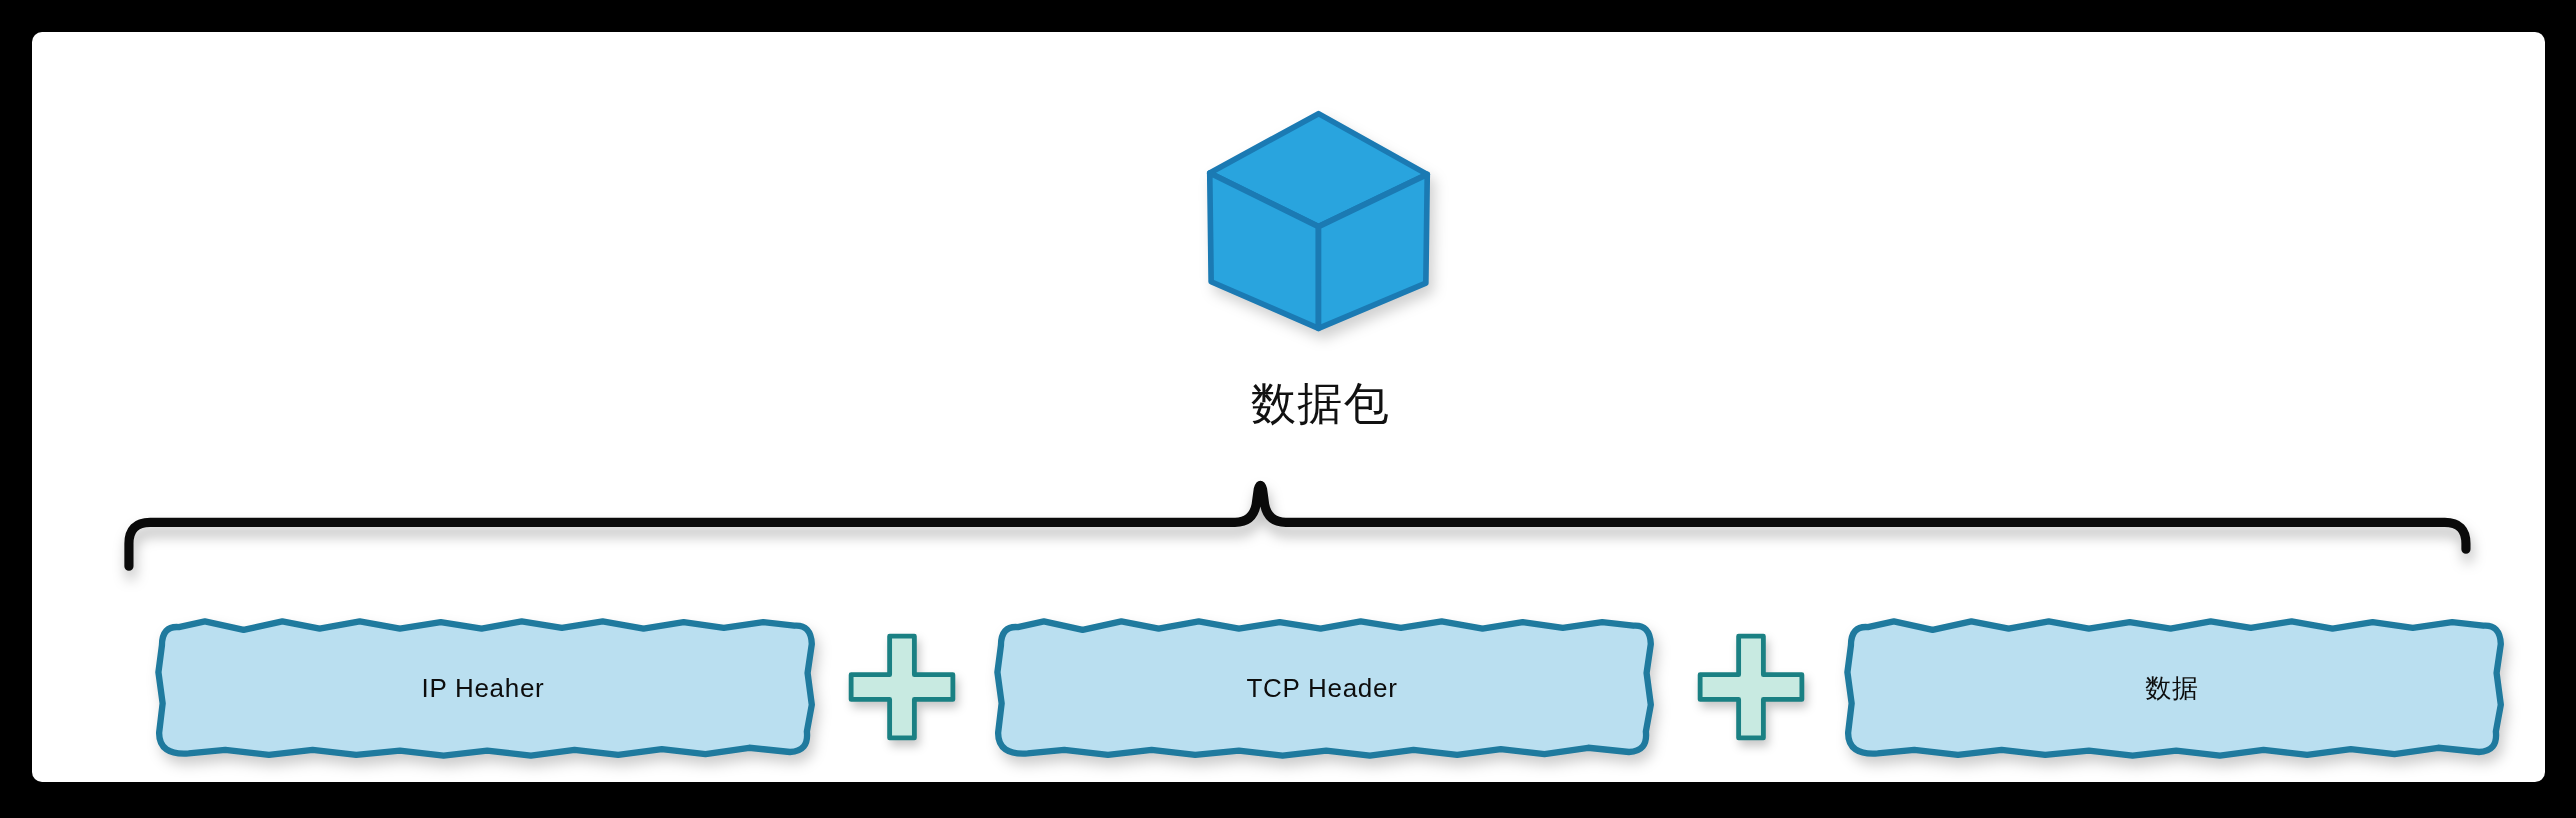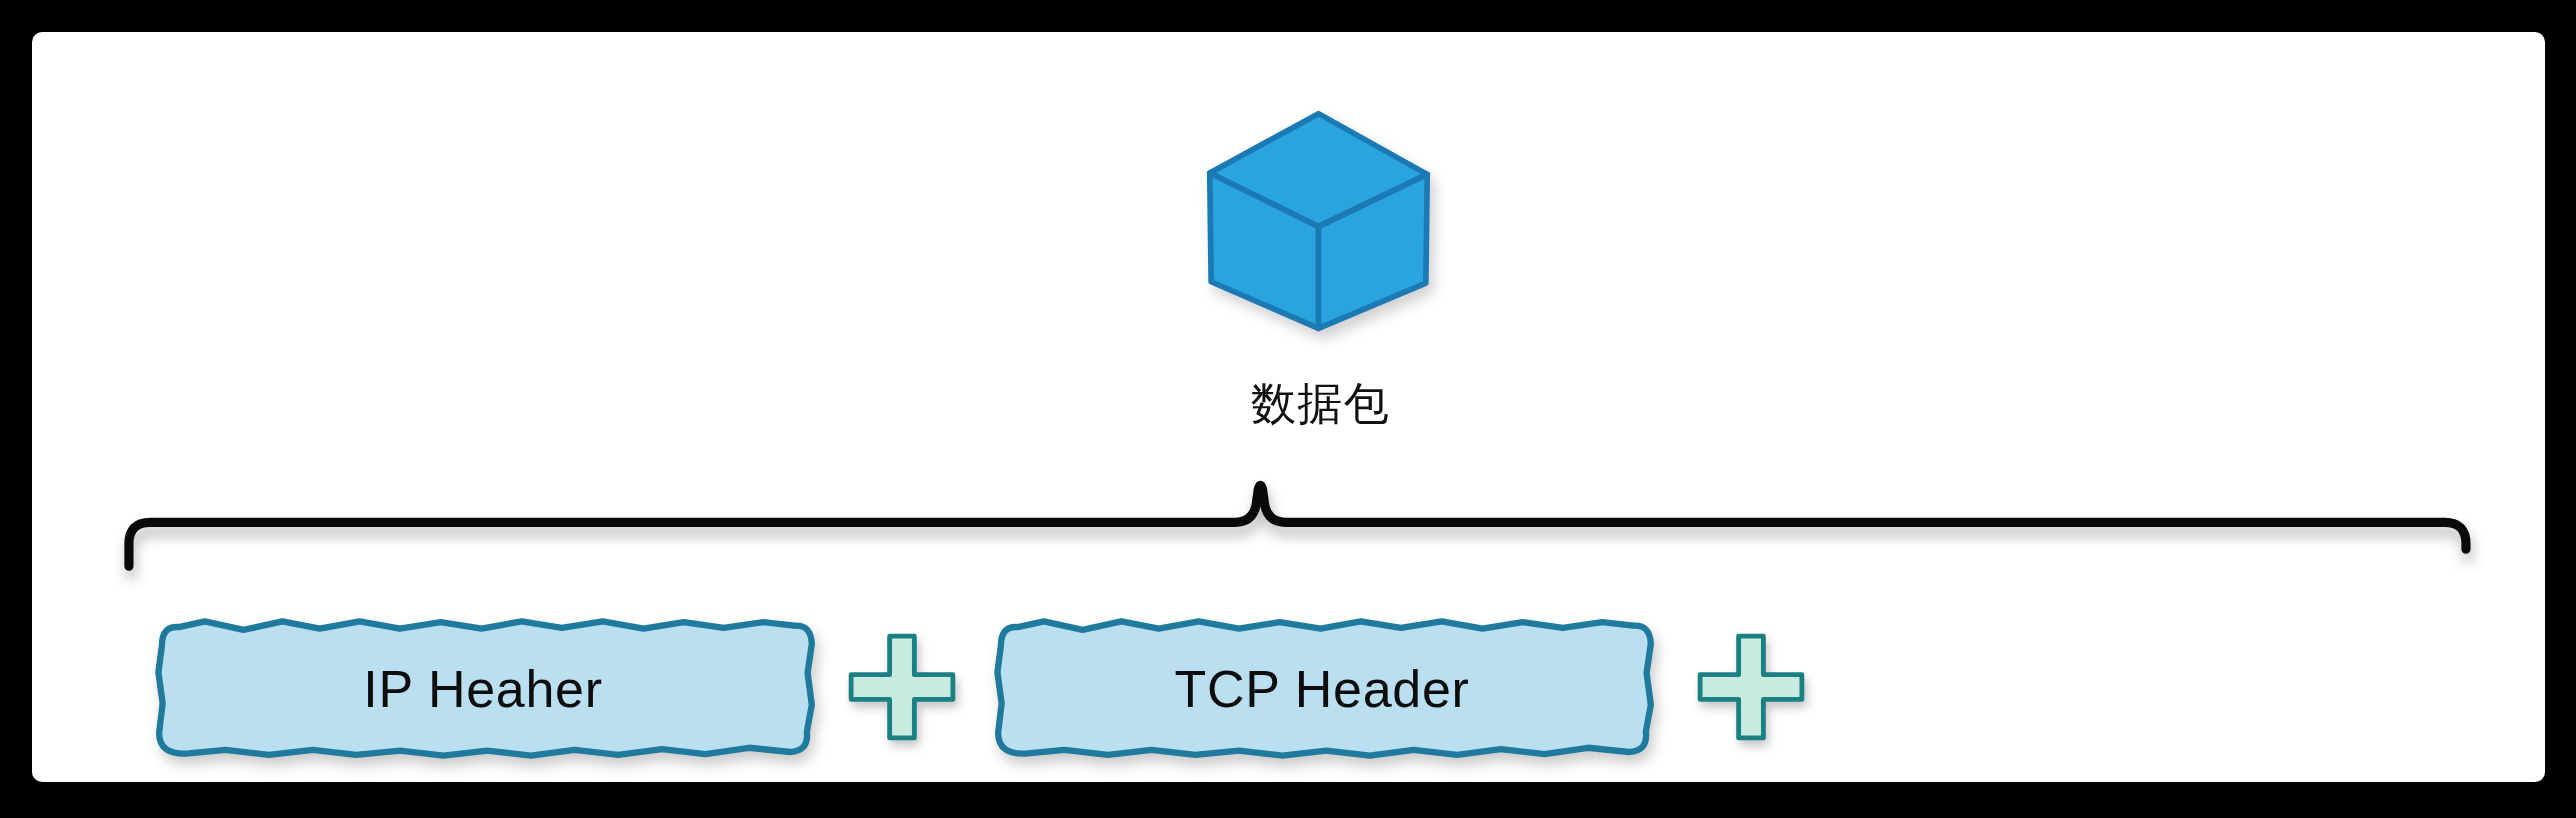--- a/index.html
+++ b/index.html
@@ -43,21 +43,21 @@
     display:flex; align-items:center; justify-content:center;
     filter: drop-shadow(4.2px 8.5px 6.3px rgba(0,0,0,0.20));
   }
   .seg-box svg { position:absolute; left:0; top:0; width:100%; height:100%; }
   .box-shape {
     fill: var(--box-fill, #badff0);
     stroke: var(--box-border, #1f7a9e);
     stroke-width:9; stroke-linejoin:round; stroke-linecap:round;
   }
   .seg-label {
-    position:relative; font-size:52px; color:#0d0d0d; letter-spacing:0.7px;
+    position:relative; font-size:26px; color:#0d0d0d; letter-spacing:0.7px;
   }
   .box-ip   { left:106px; }
   .box-tcp  { left:945px;text-align:right; }
   .box-data { left:1795px; }
   
   .plus-svg {
     position:absolute; top:600px; width:110px; height:110px;
     filter: drop-shadow(3.5px 6.3px 5px rgba(0,0,0,0.22));
   }
   .plus-1 { left:815px; }
@@ -112,15 +112,26 @@
                L 372 195 L 310 201 L 248 194 L 186 201 L 124 194 L 72 199
                Q 30 202 30 170 L 35 128 L 29 84 L 34 46 Q 34 18 58 20 Z"></path>
     </svg>
     <span class="seg-label">TCP Header</span>
   </div>
 
   <svg class="plus-svg plus-2" viewBox="0 0 160 160" aria-hidden="true">
     <polygon class="plus-shape" points="62,6 98,6 98,62 154,62 154,98 98,98 98,154 62,154 62,98 6,98 6,62 62,62"></polygon>
   </svg>
 
+  <div class="seg-box box-data">
+    <svg viewBox="0 0 980 214" preserveAspectRatio="none" aria-hidden="true">
+      <path class="box-shape" d="M 58 20 L 95 12 L 150 24 L 205 12 L 258 22 L 315 12 L 372 22 L 430 13 L 488 22 L 545 12
+               L 602 21 L 660 12 L 718 22 L 775 13 L 832 21 L 888 13 L 932 18
+               Q 956 16 957 44 L 951 85 L 957 130 L 950 168 Q 953 196 926 197
+               L 868 191 L 806 200 L 744 193 L 682 201 L 620 194 L 558 202 L 496 195 L 434 202
+               L 372 195 L 310 201 L 248 194 L 186 201 L 124 194 L 72 199
+               Q 30 202 30 170 L 35 128 L 29 84 L 34 46 Q 34 18 58 20 Z"></path>
+    </svg>
+    <span class="seg-label">数据</span>
+  </div>
 
 </div>
 
 
 </body></html>

